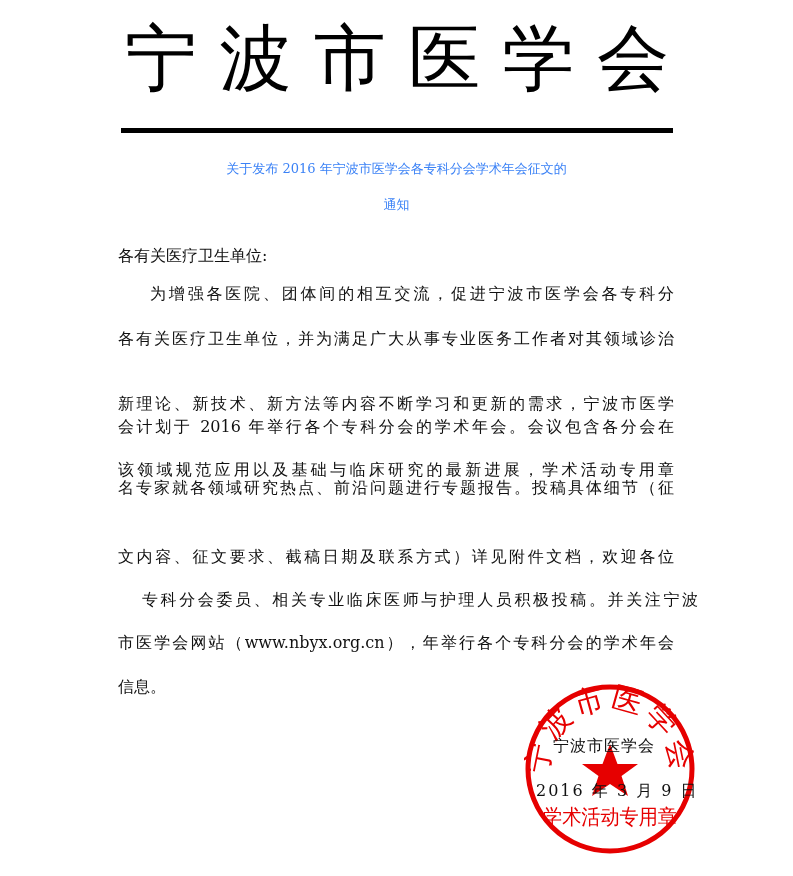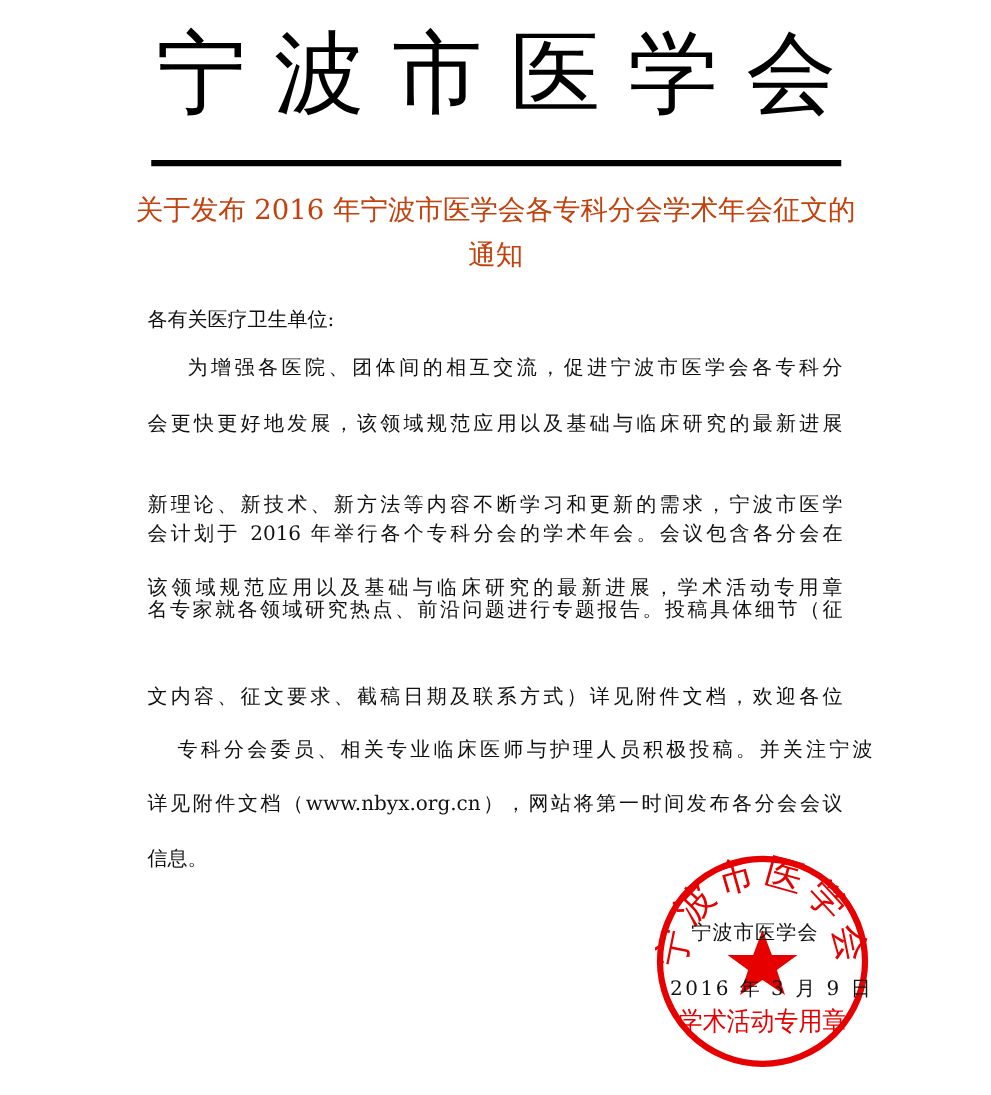--- a/index.html
+++ b/index.html
@@ -41,23 +41,23 @@
       top: 128px;
       width: 552px;
       height: 5px;
       background: #000000;
     }
     .title {
       position: absolute;
       left: 100px;
       width: 593px;
       text-align: center;
-      font-size: 22px;
+      font-size: 13px;
       line-height: 24px;
-      color: #c2410c;
+      color: #3b82f6;
       white-space: nowrap;
     }
     .title.l1 { top: 157px; }
     .title.l2 { top: 193px; }
     .salutation {
       position: absolute;
       left: 118px;
       top: 244px;
       font-size: 16px;
       line-height: 24px;
@@ -123,28 +123,28 @@
 </div>
 
 <div class="rule"></div>
 
 <div class="title l1">关于发布 2016 年宁波市医学会各专科分会学术年会征文的</div>
 <div class="title l2">通知</div>
 
 <div class="salutation">各有关医疗卫生单位:</div>
 
 <div class="body-line first" style="top:282px;">为增强各医院、团体间的相互交流，促进宁波市医学会各专科分</div>
-<div class="body-line" style="top:327px;">会更快更好地发展，该领域规范应用以及基础与临床研究的最新进展</div>
+<div class="body-line" style="top:327px;">各有关医疗卫生单位，并为满足广大从事专业医务工作者对其领域诊治</div>
 <div class="body-line" style="top:392px;">新理论、新技术、新方法等内容不断学习和更新的需求，宁波市医学</div>
 <div class="body-line" style="top:415px;">会计划于 2016 年举行各个专科分会的学术年会。会议包含各分会在</div>
 <div class="body-line" style="top:458px;">该领域规范应用以及基础与临床研究的最新进展，学术活动专用章</div>
 <div class="body-line" style="top:476px;">名专家就各领域研究热点、前沿问题进行专题报告。投稿具体细节（征</div>
 <div class="body-line" style="top:545px;">文内容、征文要求、截稿日期及联系方式）详见附件文档，欢迎各位</div>
 <div class="body-line" style="top:588px;margin-left:24px;">专科分会委员、相关专业临床医师与护理人员积极投稿。并关注宁波</div>
-<div class="body-line" style="top:631px;">详见附件文档（www.nbyx.org.cn），网站将第一时间发布各分会会议</div>
+<div class="body-line" style="top:631px;">市医学会网站（www.nbyx.org.cn），年举行各个专科分会的学术年会</div>
 <div class="body-line last" style="top:675px;">信息。</div>
 
 <div class="stamp">
   <svg width="172" height="174" viewBox="0 0 172 174" xmlns="http://www.w3.org/2000/svg">
     <defs>
       <path id="sealArc" d="M 26 104 A 62 62 0 1 1 146 104" fill="none"></path>
     </defs>
     <circle cx="86" cy="87" r="82" fill="none" stroke="#e60000" stroke-width="5"></circle>
     <text font-family="DejaVu Serif, Liberation Serif, serif" font-size="30" fill="#e60000">
       <textPath href="#sealArc" startOffset="50%" text-anchor="middle" letter-spacing="4">宁波市医学会</textPath>

